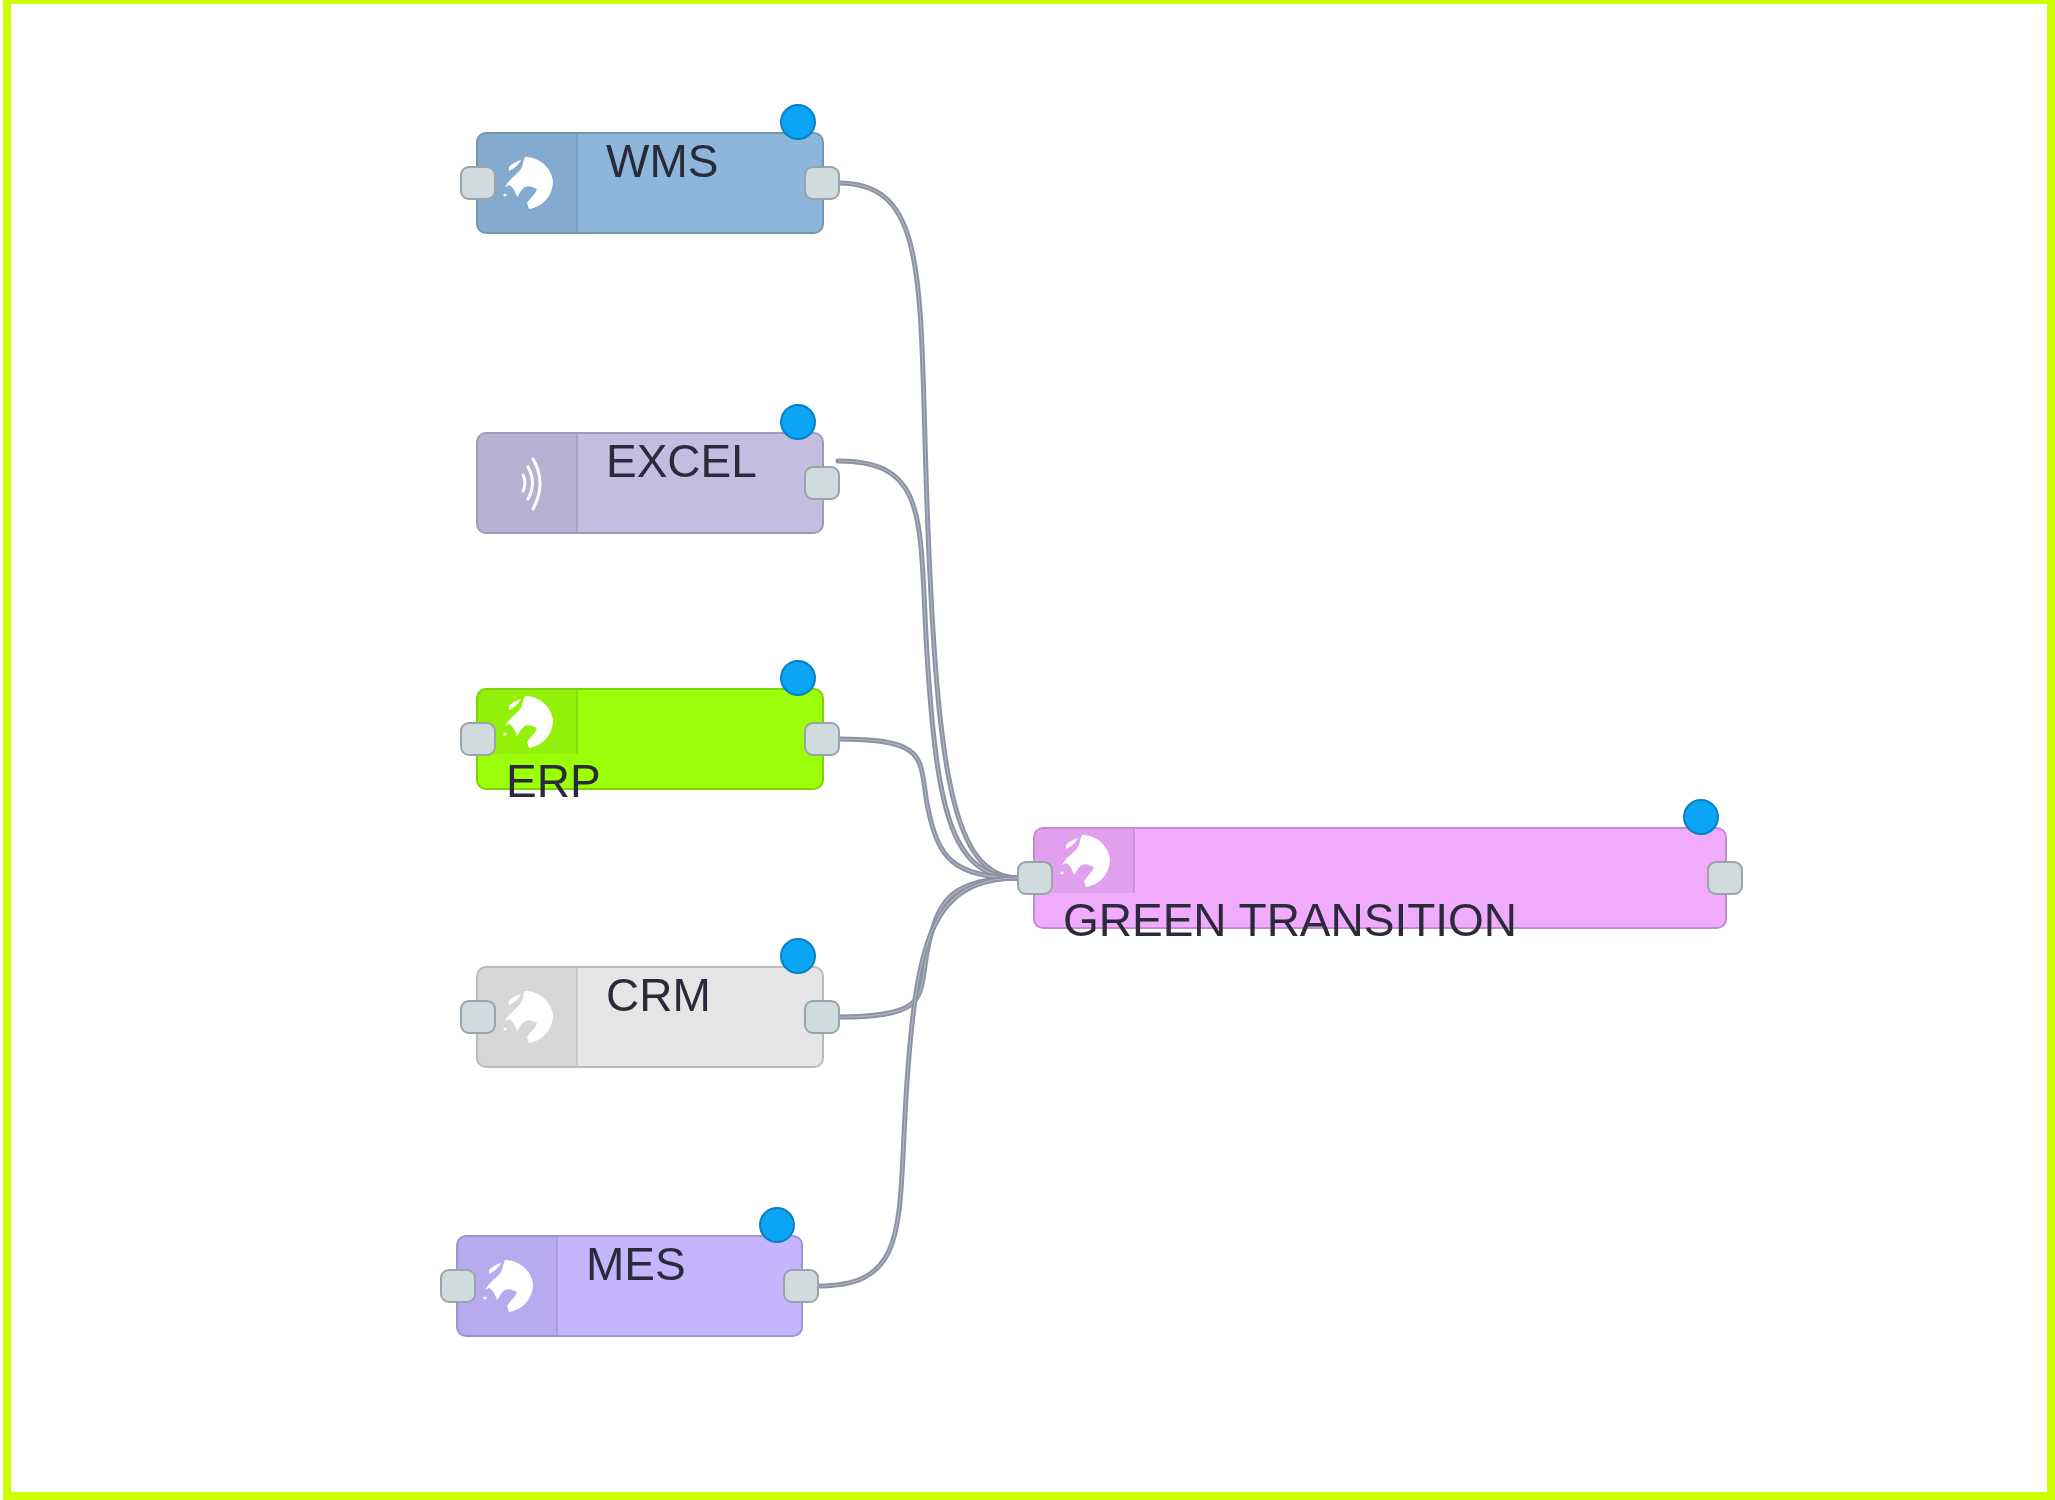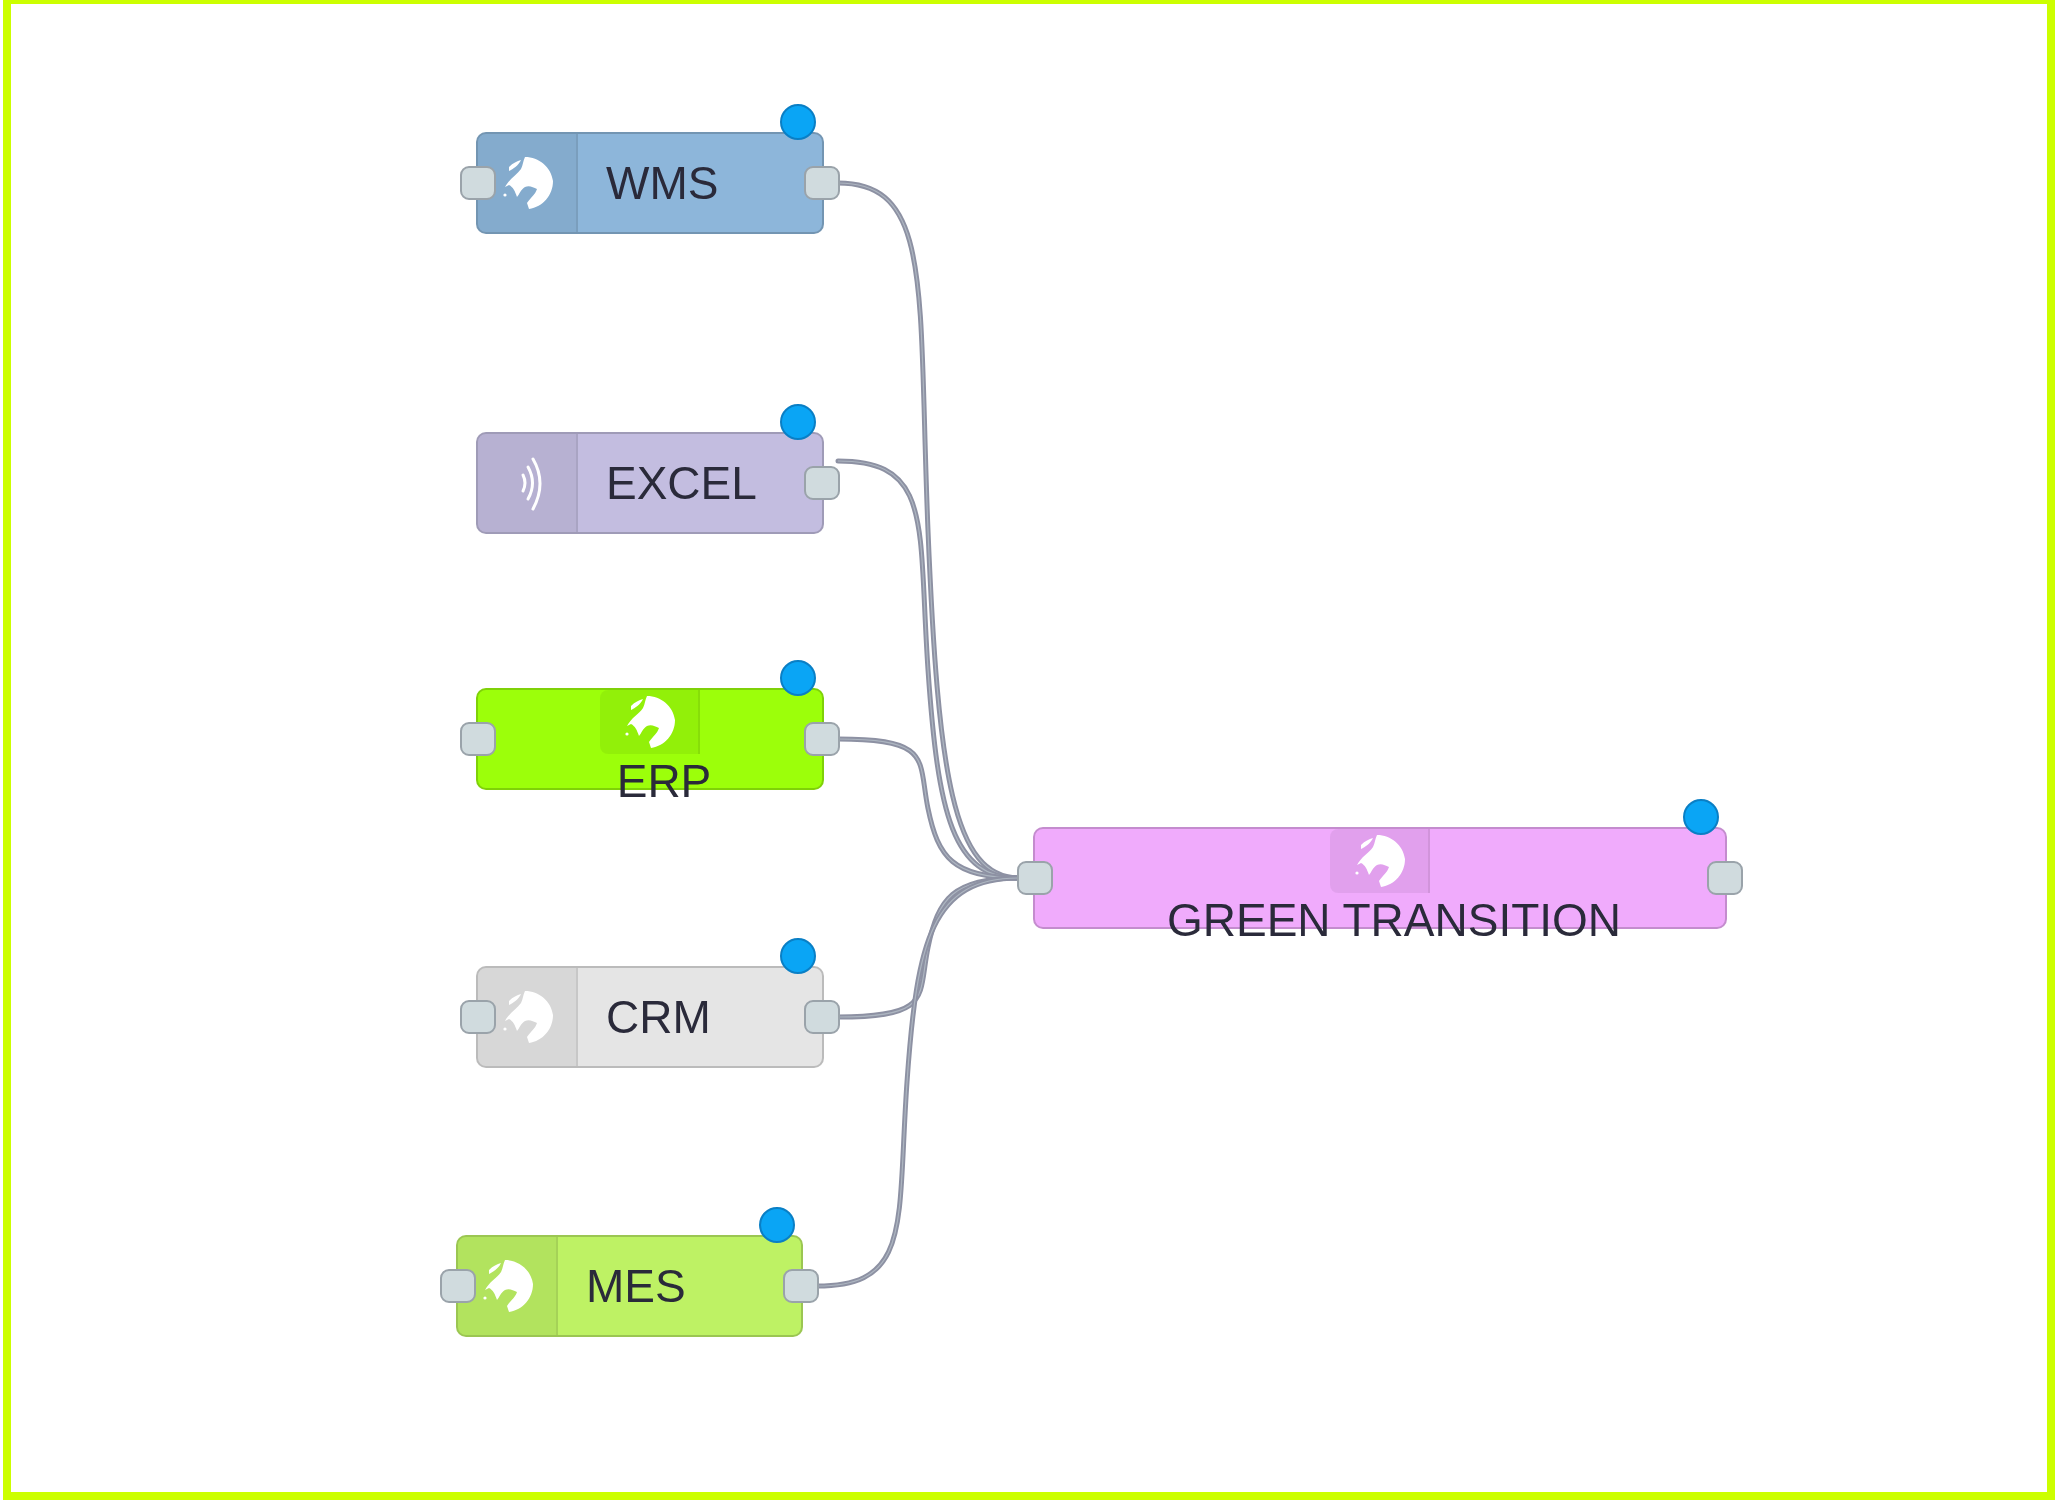--- a/index.html
+++ b/index.html
@@ -15,21 +15,21 @@
     border-left: 8px solid #ccff00;
     border-right: 8px solid #ccff00;
     border-bottom: 8px solid #ccff00;
   }
   svg.wires { position: absolute; left: 0; top: 0; width: 2055px; height: 1500px; pointer-events: none; }
   .wire { fill: none; stroke: #8d91a3; stroke-width: 5; stroke-linecap: round; }
   .wire-hl { fill: none; stroke: #c7d3d9; stroke-width: 1.2; opacity: 0.55; }
   .node {
     position: absolute; height: 102px; border-radius: 10px;
     border: 2px solid rgba(0,0,0,0.18);
-    box-sizing: border-box; display: flex; align-items: center;
+    box-sizing: border-box; display: flex; align-items: flex-start;
   }
   .node .icon-area {
     width: 100px; height: 100%; display: flex; align-items: center; justify-content: center;
     background: rgba(0,0,0,0.06);
     border-right: 2px solid rgba(0,0,0,0.08);
     border-radius: 8px 0 0 8px; box-sizing: border-box;
   }
   .node .label {
     flex: 1; padding-left: 28px; font-size: 46px; color: #2a2a3a; white-space: nowrap;
   }
@@ -110,21 +110,21 @@
     <svg class="globe" viewBox="0 0 64 64">
       <path d="M30 6 C44 6 56 16 58 30 C58 44 48 56 34 58 L32 52 C36 46 40 44 42 38 C38 36 34 34 30 36 C26 38 24 44 22 46 C20 40 18 36 14 34 L10 36 C14 28 22 24 26 18 C28 14 28 10 30 6 Z M14 16 C18 12 22 10 26 9 C24 14 18 18 14 20 Z" fill="#ffffff"></path>
       <circle cx="10" cy="44" r="1.6" fill="#ffffff"></circle>
     </svg>
   </div>
   <div class="label">CRM</div>
   <div class="port out"></div>
   <div class="status-dot"></div>
 </div>
 
-<div class="node" id="node-mes" style="left: 456px; top: 1235px; width: 347px; background: #bef264;">
+<div class="node" id="node-mes" style="left: 456px; top: 1235px; width: 347px; background: #c4b5fd;">
   <div class="port in"></div>
   <div class="icon-area">
     <svg class="globe" viewBox="0 0 64 64">
       <path d="M30 6 C44 6 56 16 58 30 C58 44 48 56 34 58 L32 52 C36 46 40 44 42 38 C38 36 34 34 30 36 C26 38 24 44 22 46 C20 40 18 36 14 34 L10 36 C14 28 22 24 26 18 C28 14 28 10 30 6 Z M14 16 C18 12 22 10 26 9 C24 14 18 18 14 20 Z" fill="#ffffff"></path>
       <circle cx="10" cy="44" r="1.6" fill="#ffffff"></circle>
     </svg>
   </div>
   <div class="label">MES</div>
   <div class="port out"></div>
   <div class="status-dot"></div>

